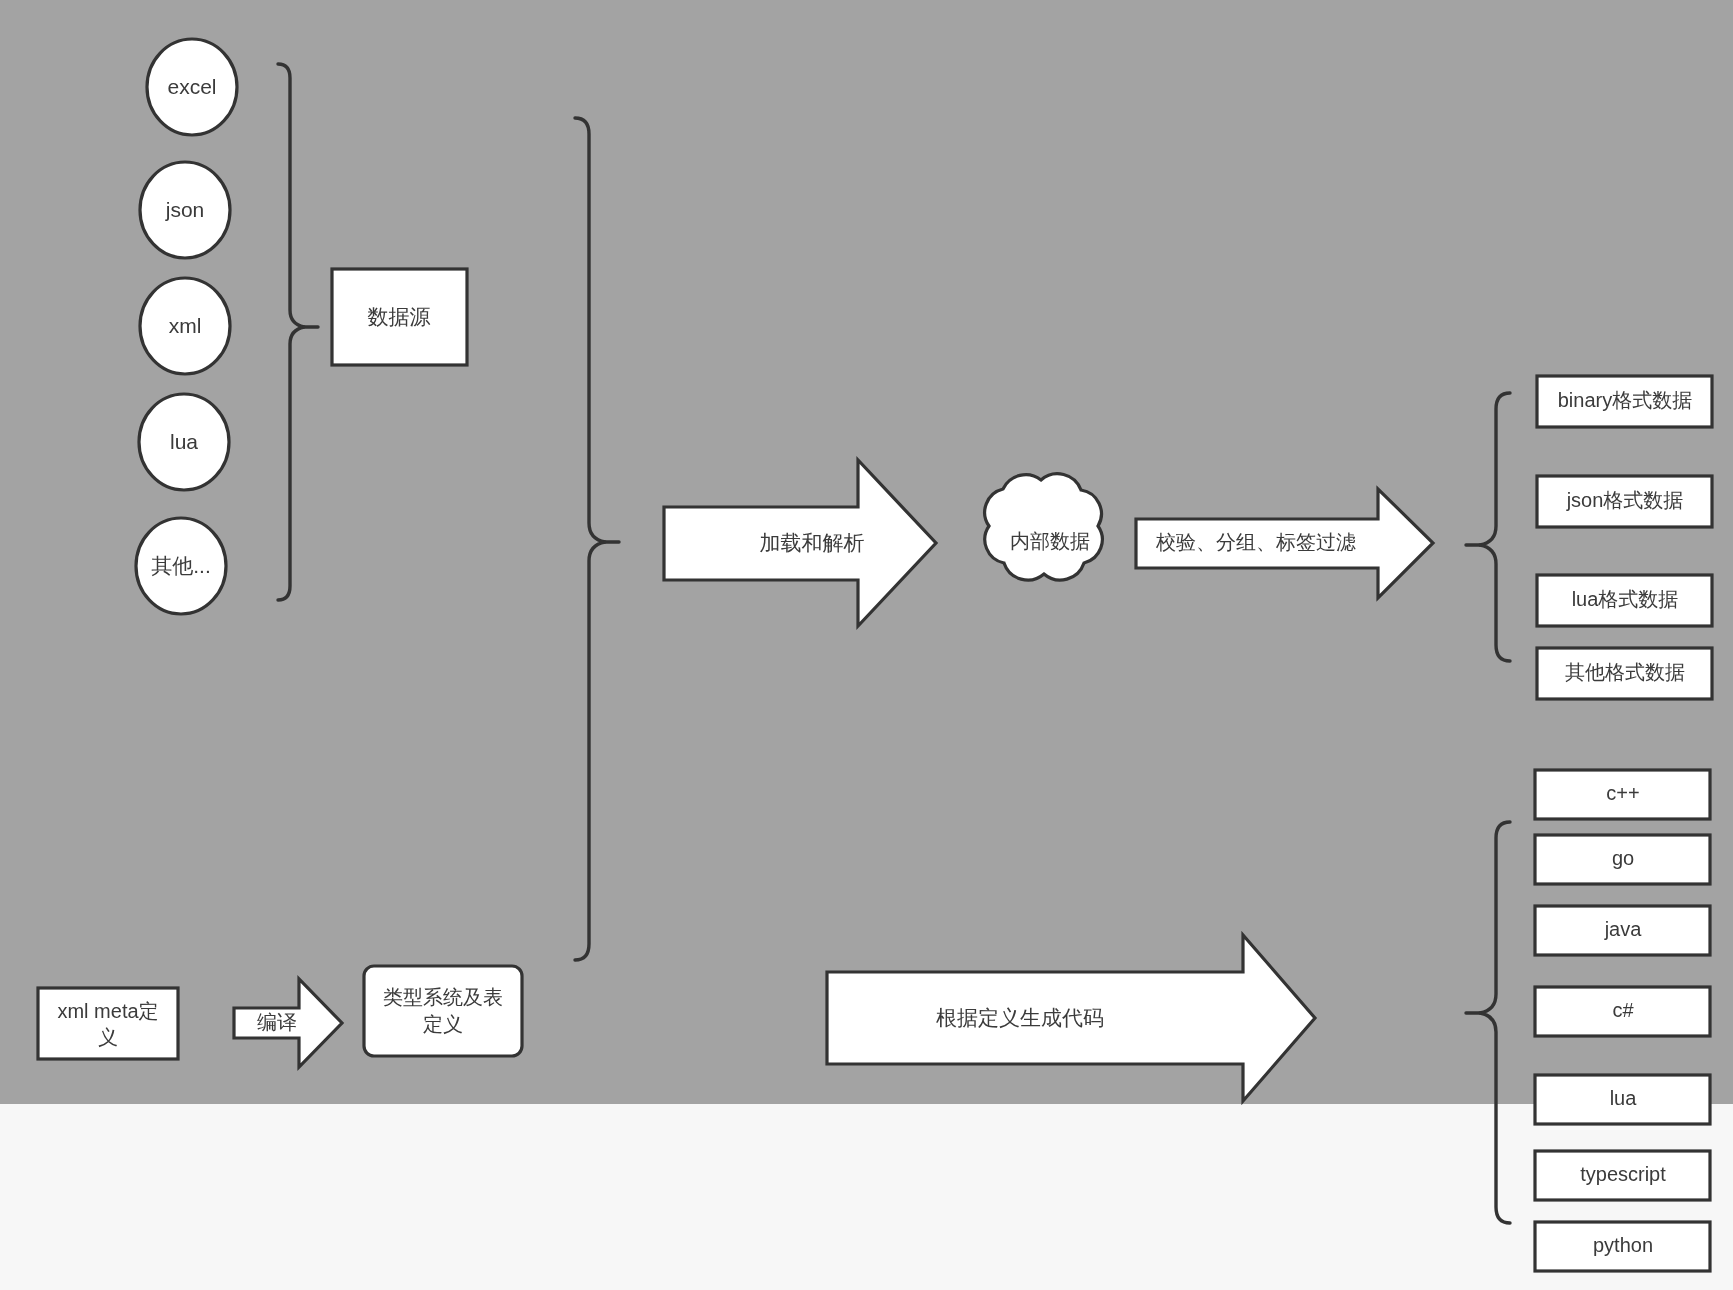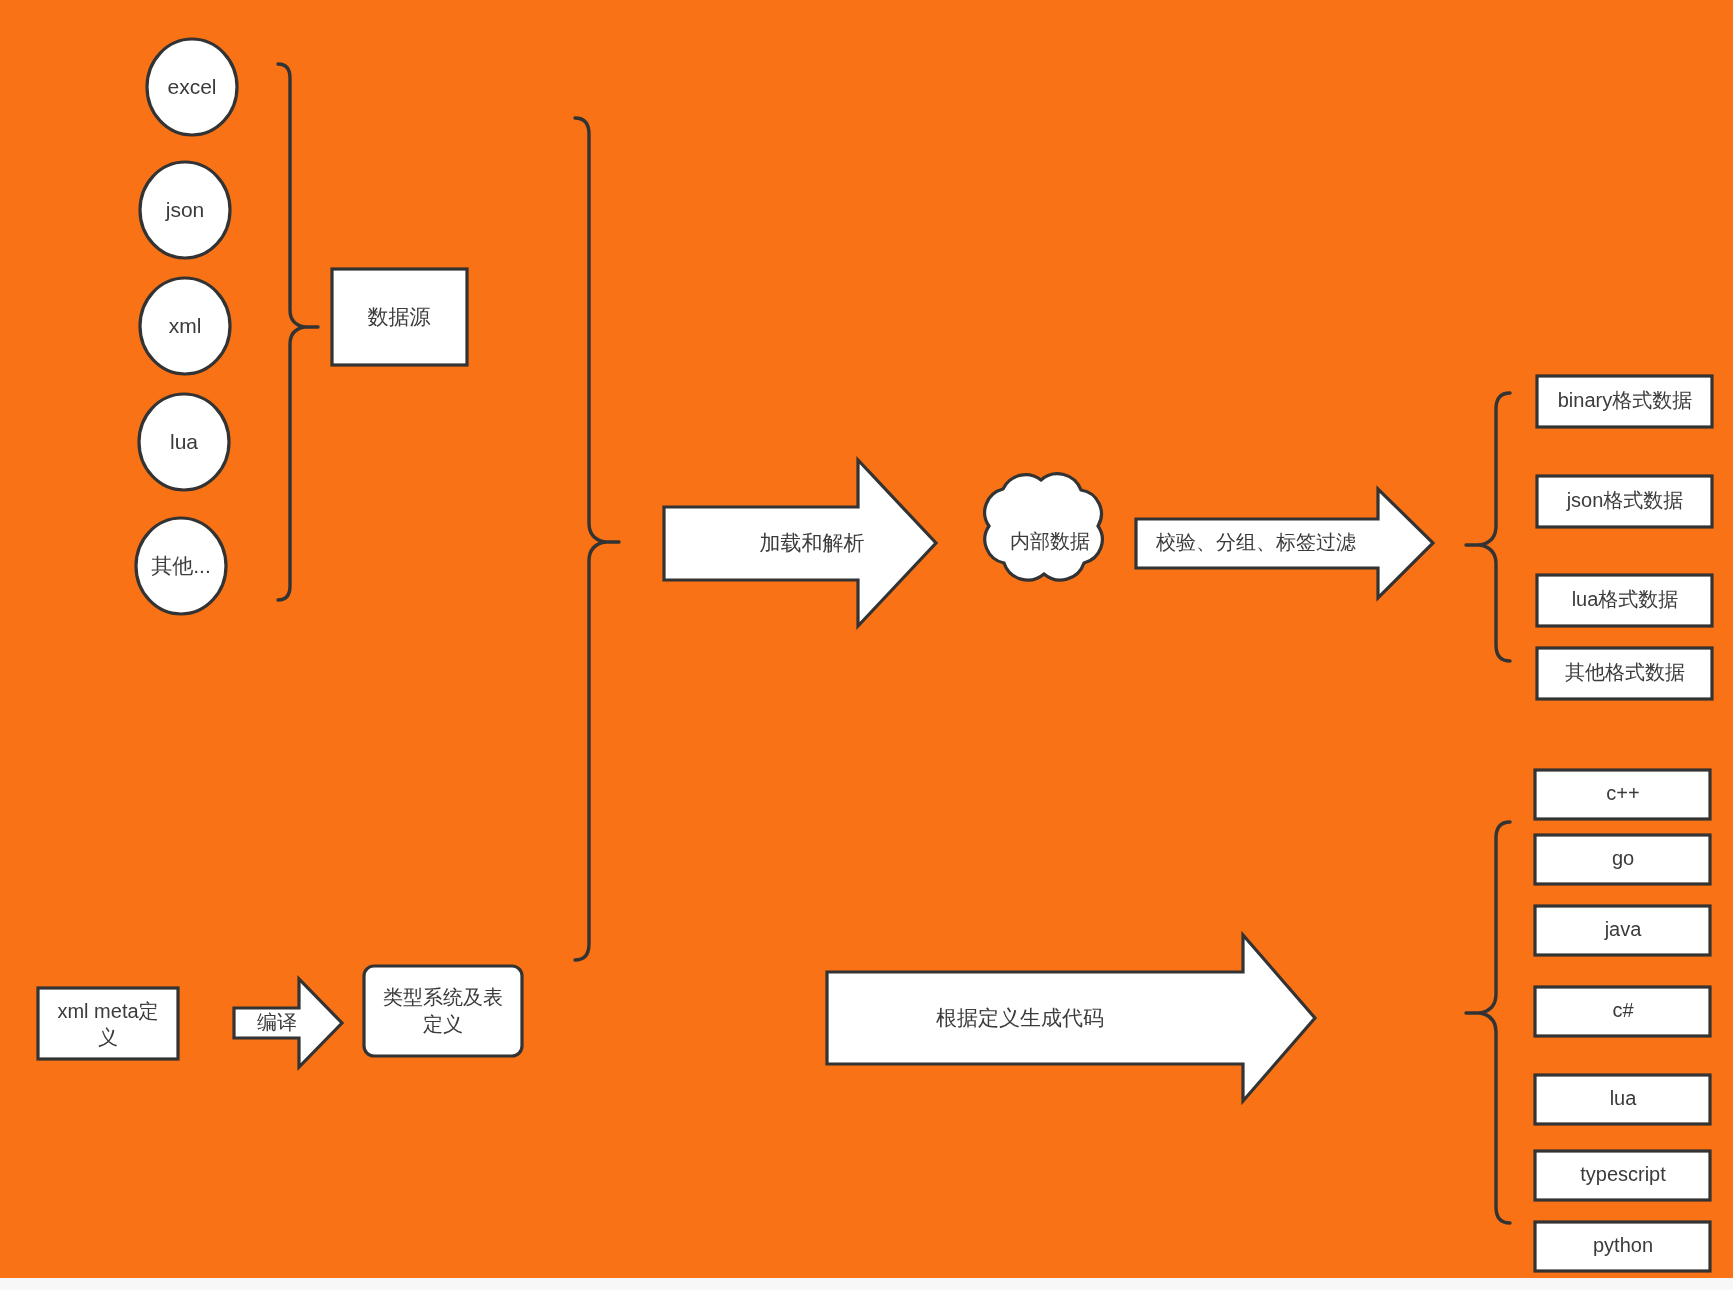--- a/index.html
+++ b/index.html
@@ -9,22 +9,22 @@
   }
   body {
     width: 1733px;
     height: 1290px;
     overflow: hidden;
     font-family: "Liberation Sans", "DejaVu Sans", sans-serif;
   }
   #diagram-root {
     position: relative;
     width: 1733px;
-    height: 1278px;
-    background: #f97316;
+    height: 1104px;
+    background: #a3a3a3;
   }
   svg#diagram-canvas {
     position: absolute;
     top: 0; left: 0;
     width: 1733px;
     height: 1290px;
     display: block;
   }
   .shape-stroke {
     stroke: #333333;

